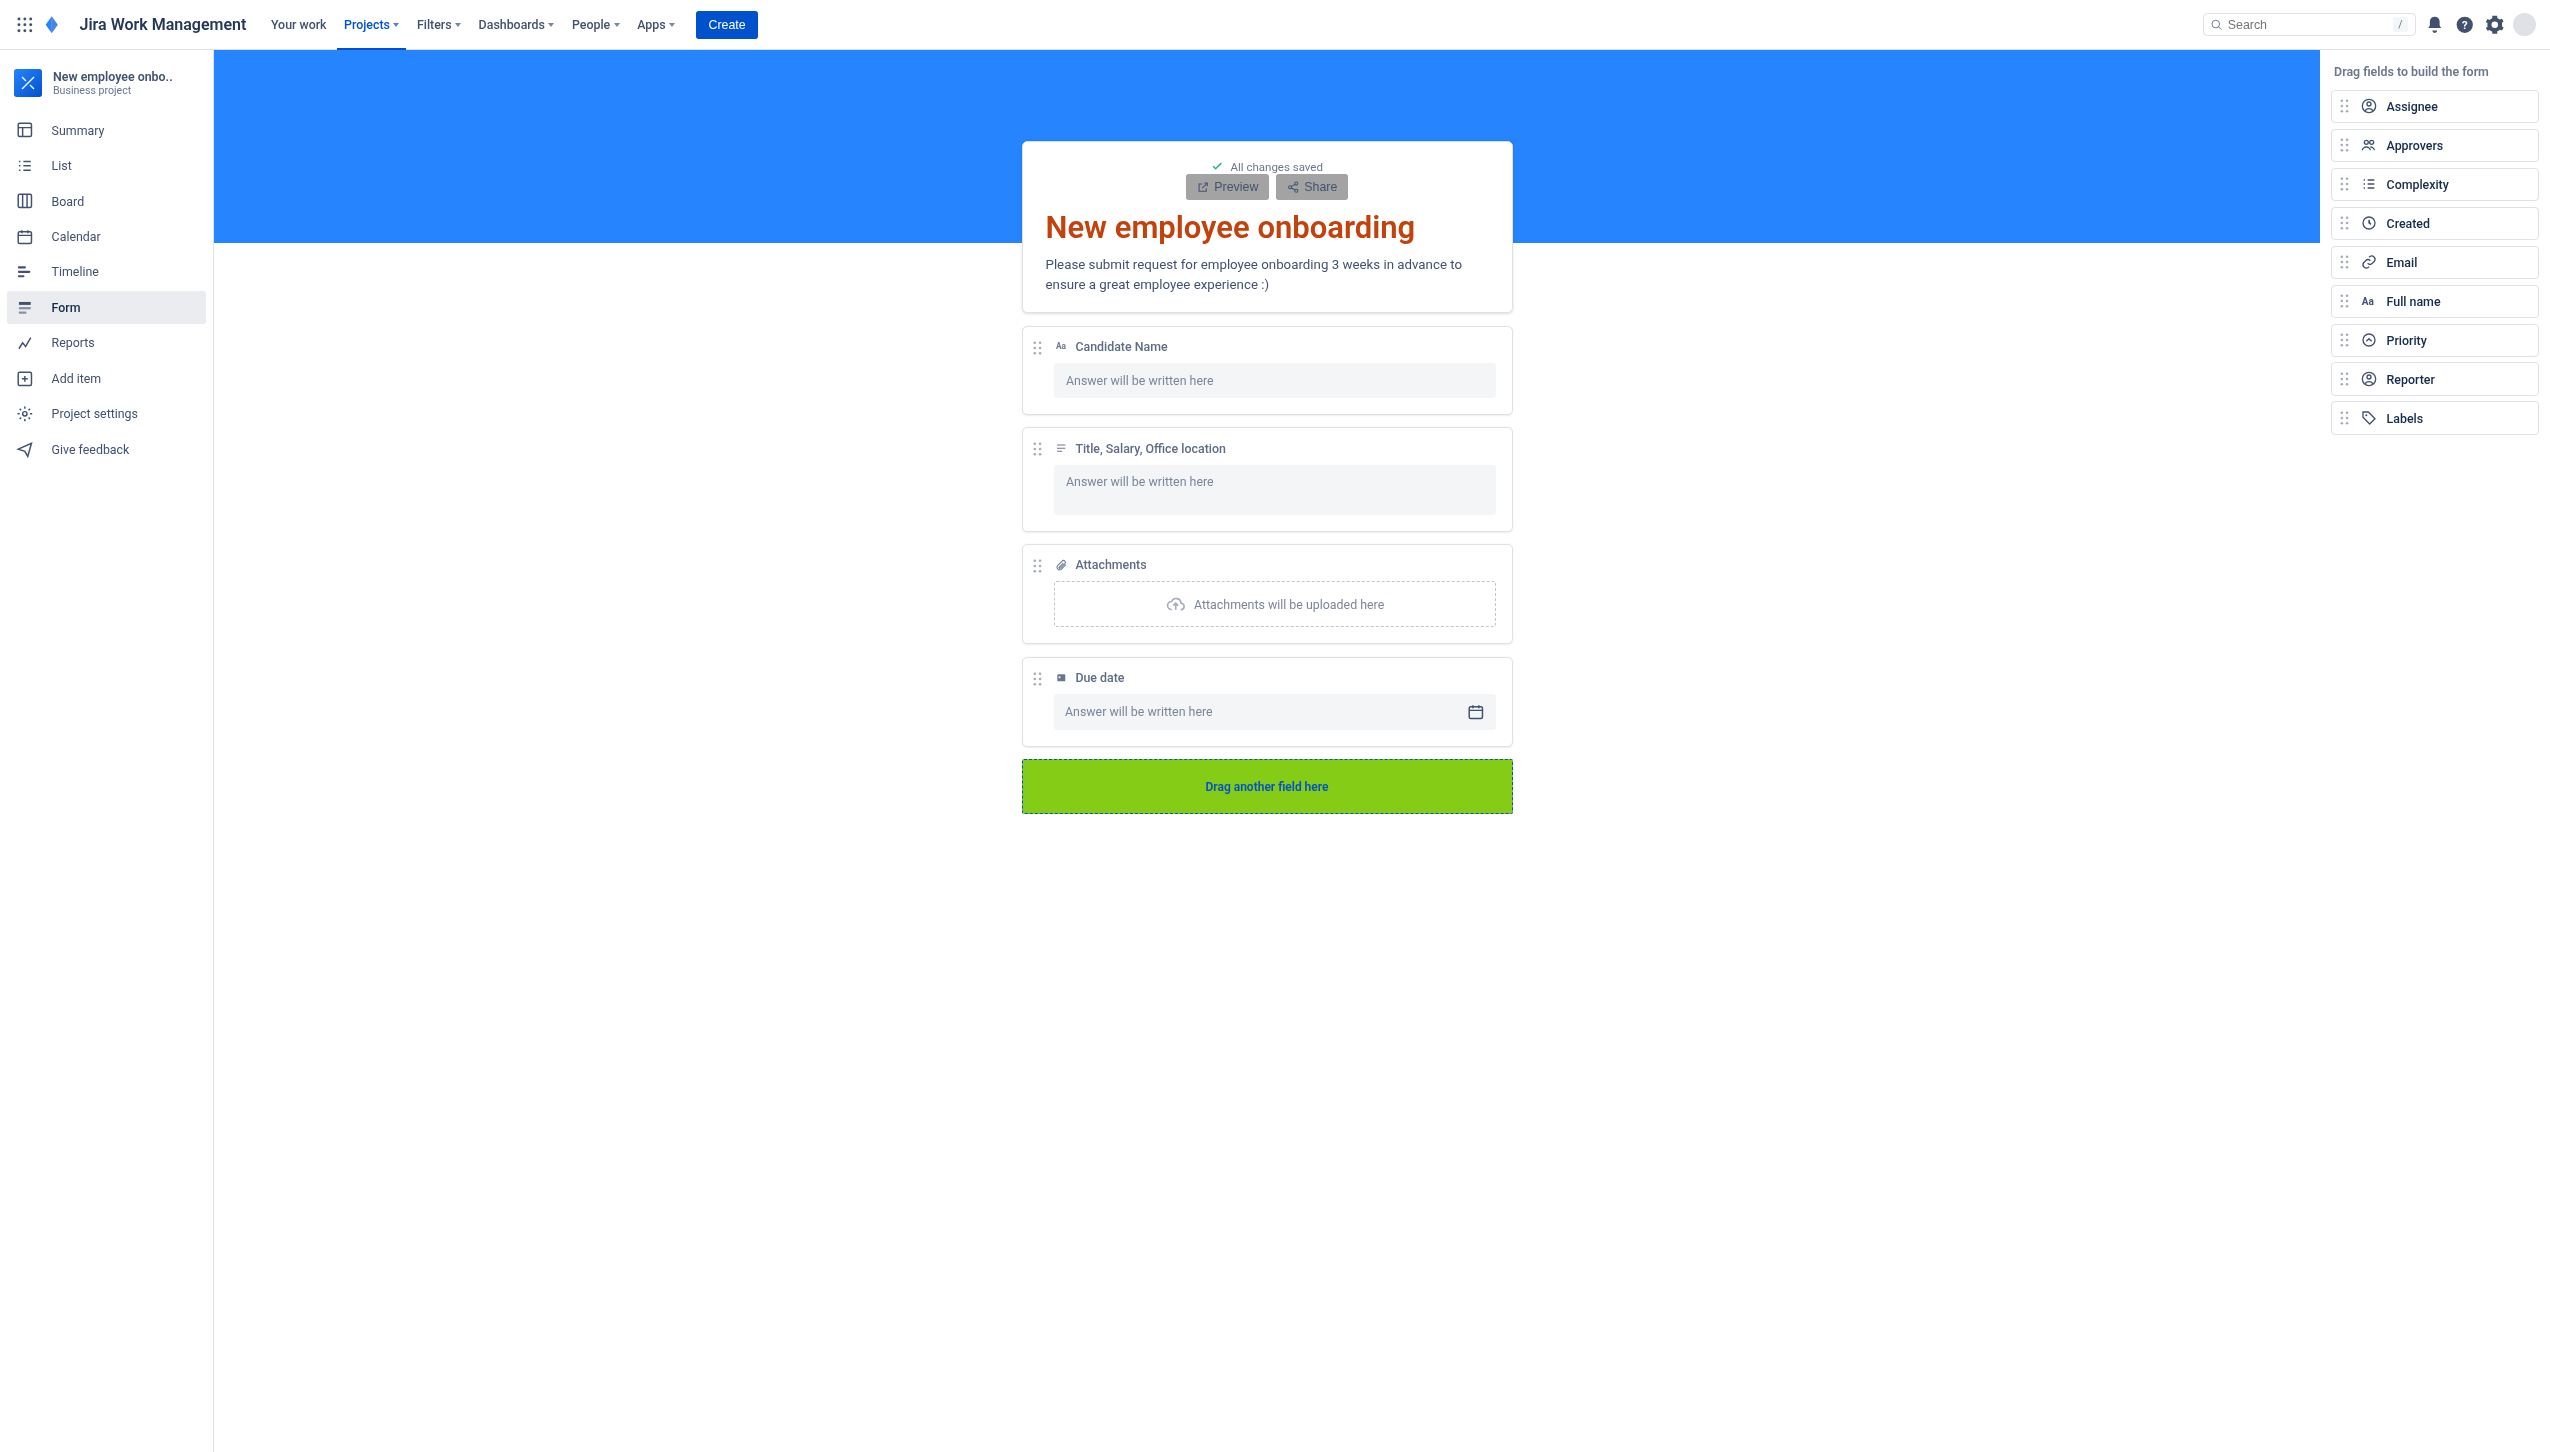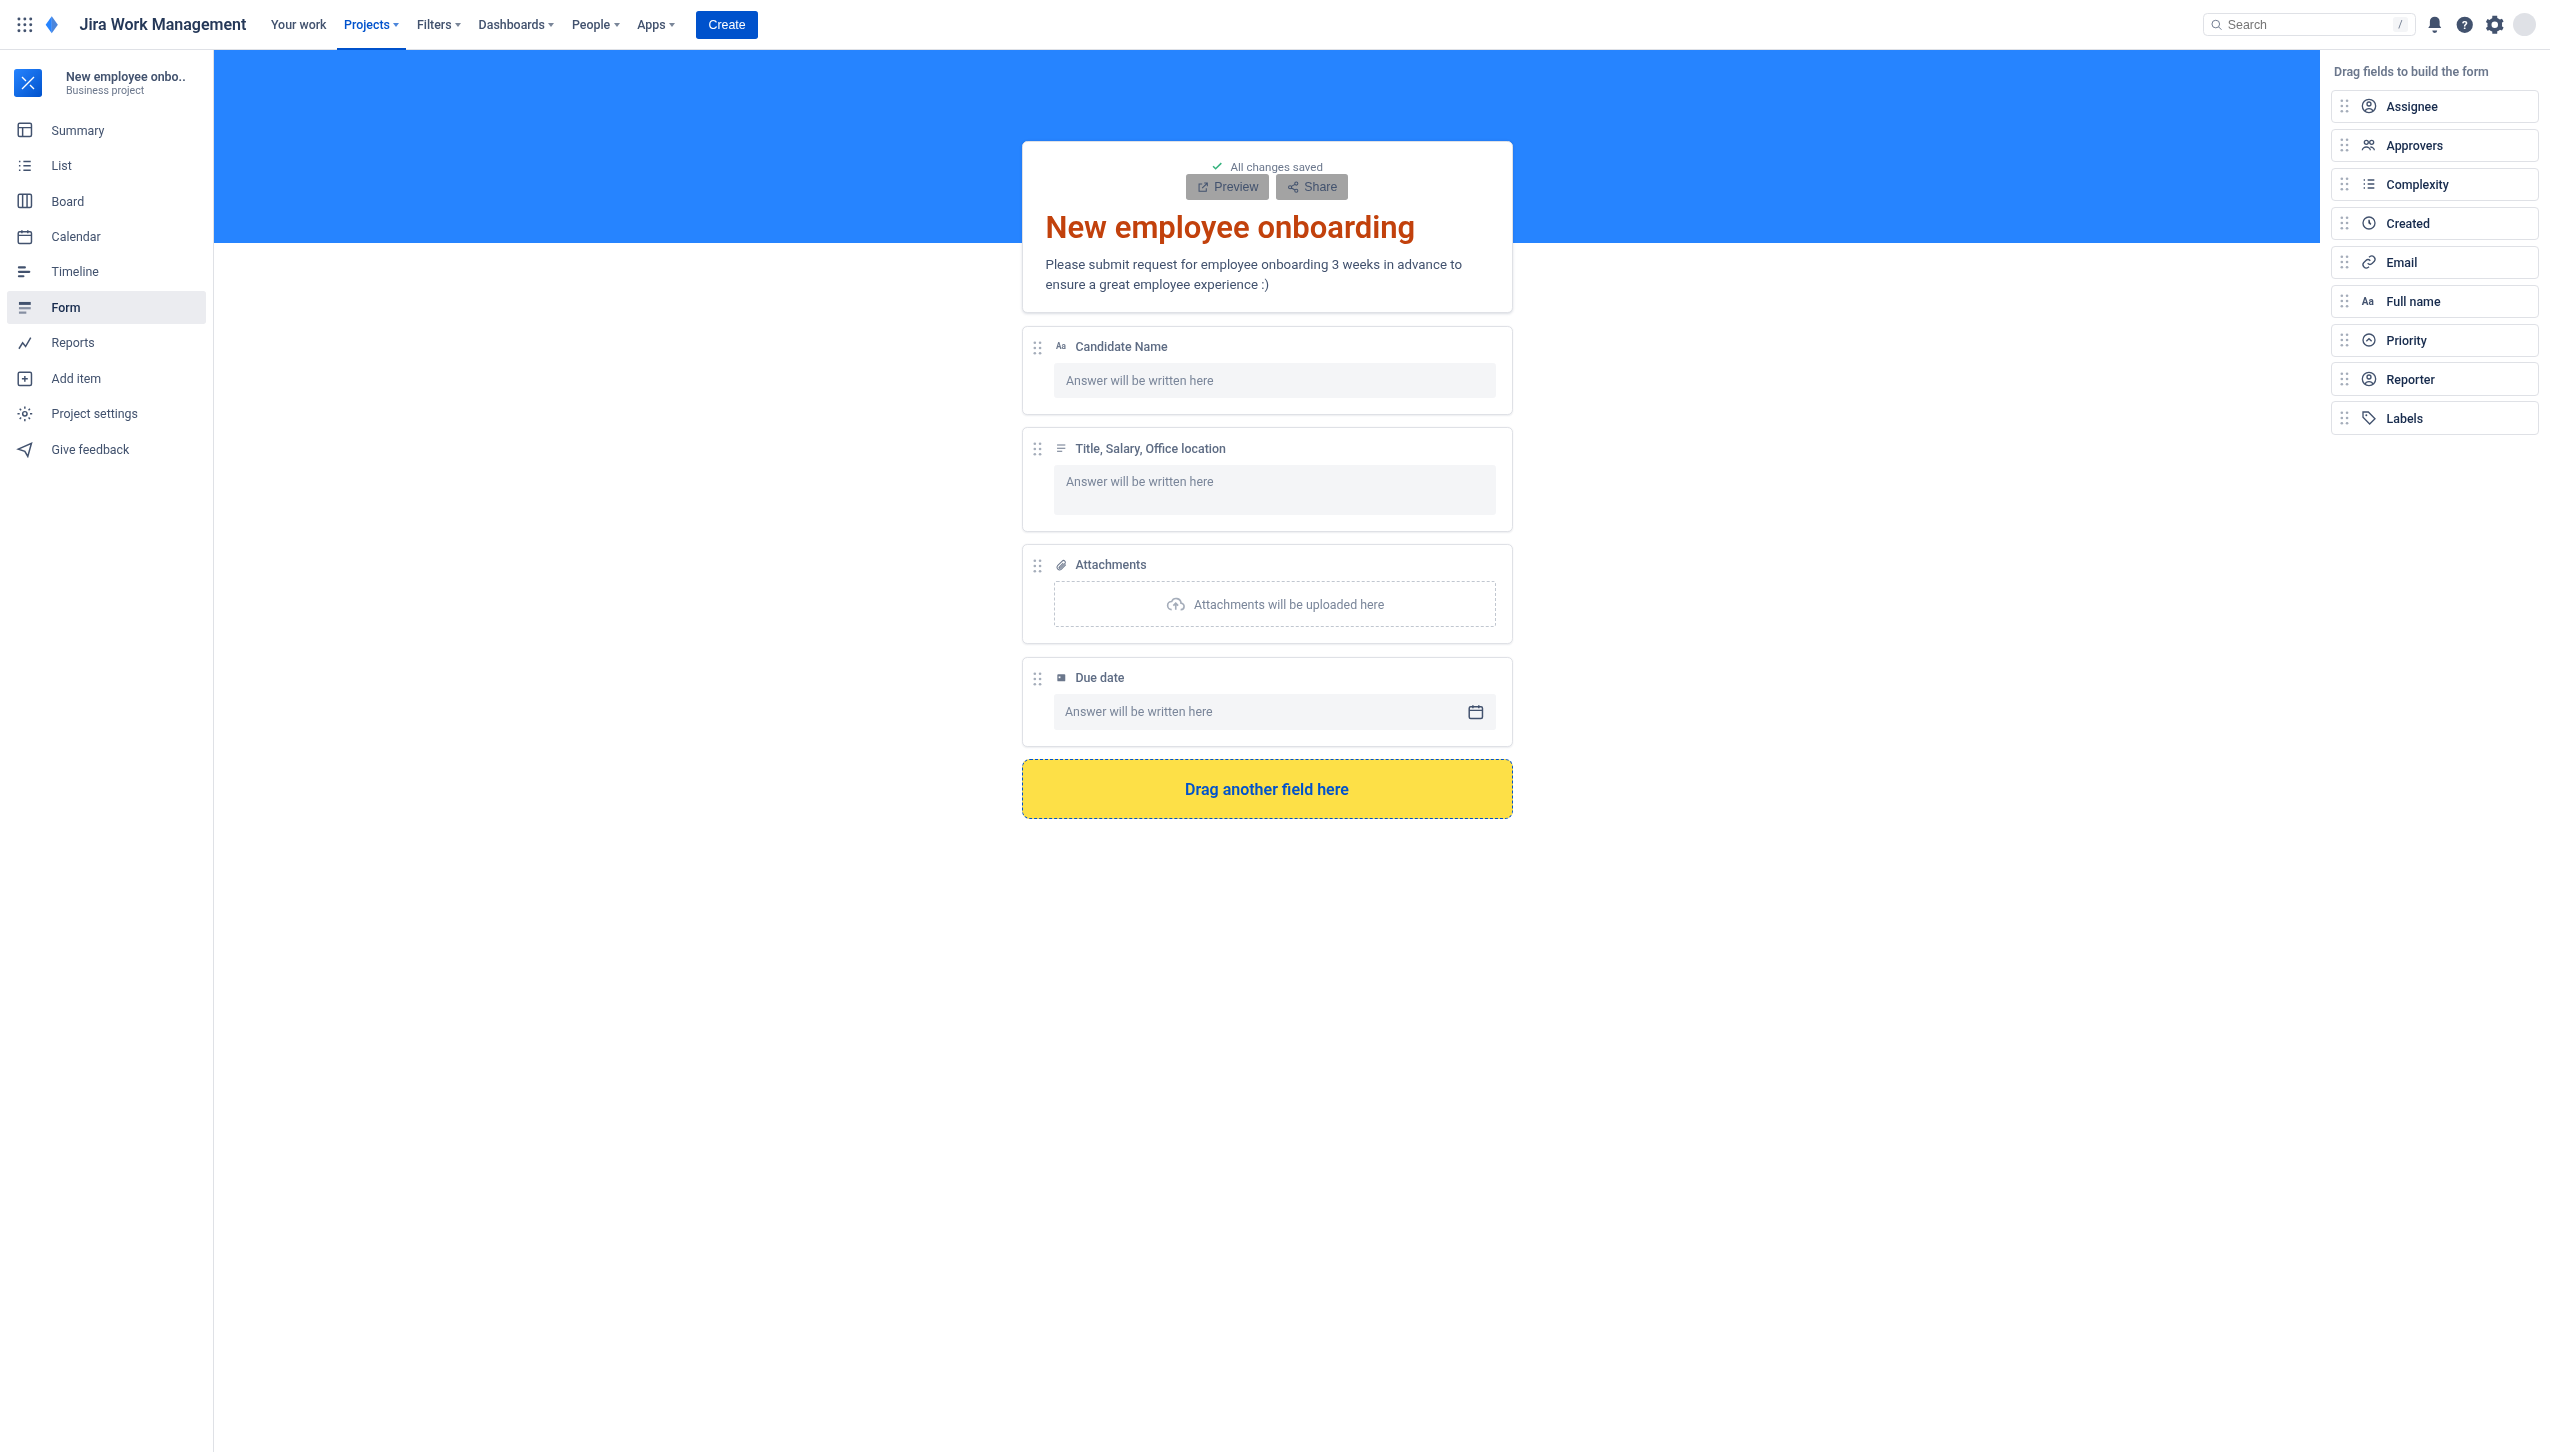--- a/index.html
+++ b/index.html
@@ -21,21 +21,21 @@
   .search-box input { border: none; outline: none; flex: 1; font-size: 12.4px; color: #6B778C; background:transparent; }
   .kbd { background: #F4F5F7; border-radius: 2.7px; padding: 0.9px 5.3px; font-size: 10.6px; color: #6B778C; }
   .nav-icon { width: 23px; height: 23px; display: flex; align-items: center; justify-content: center; color: #42526E; cursor: pointer; }
   .avatar-top { width: 23px; height: 23px; border-radius: 50%; background: #DFE1E6; }
   
   
   .layout { display: flex; height: calc(100vh - 50px); }
   
   
   .sidebar { width: 214px; border-right: 0.9px solid #DFE1E6; padding: 14px 7px; flex-shrink:0; }
-  .proj-header { display: flex; align-items: center; gap: 24px; padding: 5.3px 7px; margin-bottom: 10.6px; }
+  .proj-header { display: flex; align-items: center; gap: 11px; padding: 5.3px 7px; margin-bottom: 10.6px; }
   .proj-avatar { width: 28px; height: 28px; background: linear-gradient(135deg,#2684FF,#0052CC); border-radius: 2.7px; display:flex; align-items:center; justify-content:center; color:#fff; }
   .proj-name { font-weight: 600; font-size: 12.4px; color:#42526E; }
   .proj-sub { font-size: 10.6px; color: #6B778C; }
   .side-item { display: flex; align-items: center; gap: 18px; padding: 8px 8.9px; border-radius: 2.7px; cursor: pointer; color: #42526E; margin-bottom: 1.8px; }
   .side-item.active { background: #EBECF0; color: #172B4D; font-weight: 500; }
   .side-icon { width: 17.7px; height: 17.7px; display:flex; align-items:center; justify-content:center; color:#42526E; flex-shrink:0; }
   
   
   .main { flex: 1; background: #fff; overflow-y: auto; position: relative; }
   .blue-banner { background: #2684FF; height: 193px; }
@@ -53,21 +53,21 @@
   .field-row { display:flex; align-items:flex-start; gap:8.9px; }
   .drag-handle { color:#A5ADBA; cursor:grab; width:12.4px; flex-shrink:0; margin-top:1.8px; }
   .field-body { flex:1; }
   .field-label { display:flex; align-items:center; gap:7px; color:#5E6C84; font-weight:500; font-size:12.4px; margin-bottom:8.9px; }
   .field-icon { color:#6B778C; width:14px; height:14px; display:flex; align-items:center; justify-content:center; }
   .placeholder-input { background:#F4F5F7; border:0.9px solid #F4F5F7; border-radius:2.7px; padding:8.9px 10.6px; color:#7A869A; font-size:12.4px; }
   .placeholder-textarea { background:#F4F5F7; border:0.9px solid #F4F5F7; border-radius:2.7px; padding:8.9px 10.6px; color:#7A869A; font-size:12.4px; min-height:50px; }
   .attach-drop { border:1.8px dashed #C1C7D0; border-radius:2.7px; padding:12.4px; text-align:center; color:#7A869A; display:flex; align-items:center; justify-content:center; gap:8.9px; }
   .date-input { background:#F4F5F7; border-radius:2.7px; padding:8.9px 10.6px; color:#7A869A; font-size:12.4px; display:flex; justify-content:space-between; align-items:center; }
   
-  .dropzone { border:1.8px dashed #0052CC; background:#fde047; border-radius:8px; padding:19.5px; text-align:center; color:#0052CC; font-weight:600; font-size:16px; }
+  .dropzone { border:1.8px dashed #0052CC; background:#84cc16; border-radius:2px; padding:19.5px; text-align:center; color:#0052CC; font-weight:600; font-size:12px; }
   
   
   .rail { width: 230px; padding: 14px 10.6px; flex-shrink:0; }
   .rail-title { color:#6B778C; font-weight:600; font-size:12.4px; margin-bottom:10.6px; padding: 0 3.5px; }
   .rail-item { border:0.9px solid #DFE1E6; border-radius:4px; padding:7px 8.9px; margin-bottom:5.3px; display:flex; align-items:center; gap:8.9px; cursor:grab; background:#fff; }
   .rail-drag { color:#A5ADBA; width:10.6px; flex-shrink:0; }
   .rail-icon { width:17.7px; height:17.7px; display:flex; align-items:center; justify-content:center; color:#42526E; flex-shrink:0; }
   .rail-label { font-weight:500; color:#172B4D; }
   
   svg { display:block; }

